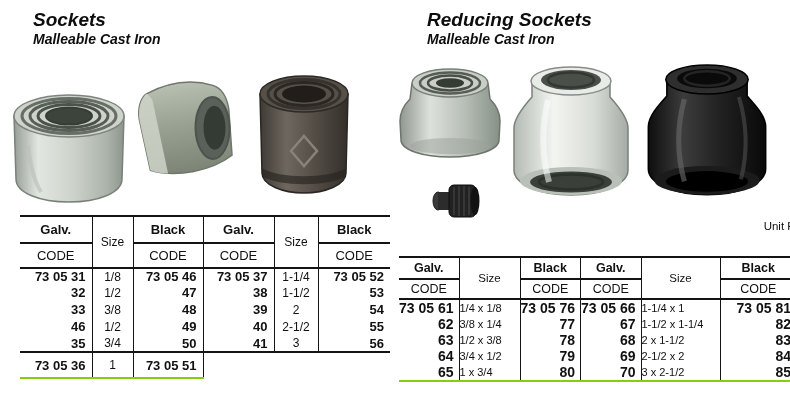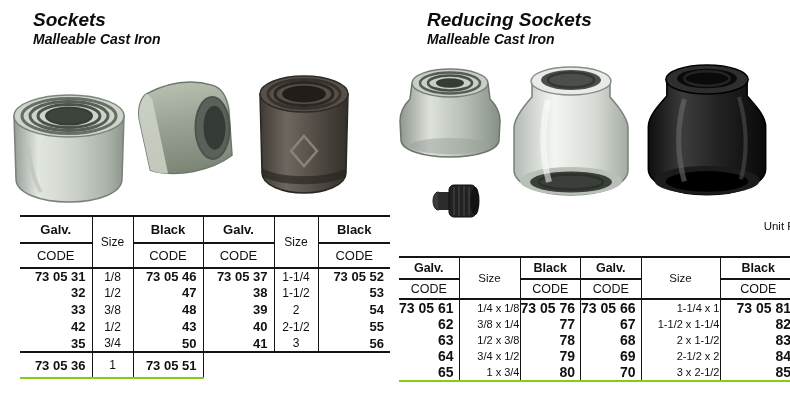--- a/index.html
+++ b/index.html
@@ -39,21 +39,21 @@
   .lt .hdr      { font-weight:700; font-size:13px; text-align:center; }
   .lt .size-hdr { font-size:12px;  text-align:center; }
   .lt .code-hdr { font-size:13px;  text-align:center; }
   .lt .code     { font-weight:700; font-size:13px; text-align:right; padding-right:6px; }
   .lt .size     { font-size:12px;  text-align:center; }
   
   .rt .hdr      { font-weight:700; font-size:12.5px; text-align:center; }
   .rt .size-hdr { font-size:11.5px; text-align:center; }
   .rt .code-hdr { font-size:12.5px; text-align:center; }
   .rt .code     { font-weight:700; font-size:14px; text-align:right; padding-right:5px; }
-  .rt .size     { font-size:11px;  text-align:right; }
+  .rt .size     { font-size:11px;  text-align:left; }
 </style>
 </head>
 <body>
 
 <div class="page">
 
   <div class="title" style="left:33px; top:9px;">Sockets</div>
   <div class="subtitle" style="left:33px; top:31px;">Malleable Cast Iron</div>
   <div class="title" style="left:427px; top:9px;">Reducing Sockets</div>
   <div class="subtitle" style="left:427px; top:31px;">Malleable Cast Iron</div>
@@ -220,23 +220,23 @@
       </tr>
       <tr style="height:17px">
         <td class="code">33</td>
         <td class="vl size">3/8</td>
         <td class="vl code">48</td>
         <td class="vl code">39</td>
         <td class="vl size">2</td>
         <td class="vl code">54</td>
       </tr>
       <tr style="height:17px">
-        <td class="code">42</td>
+        <td class="code">46</td>
         <td class="vl size">1/2</td>
-        <td class="vl code">43</td>
+        <td class="vl code">49</td>
         <td class="vl code">40</td>
         <td class="vl size">2-1/2</td>
         <td class="vl code">55</td>
       </tr>
       <tr style="height:17px">
         <td class="code">35</td>
         <td class="vl size">3/4</td>
         <td class="vl code">50</td>
         <td class="vl code">41</td>
         <td class="vl size">3</td>

